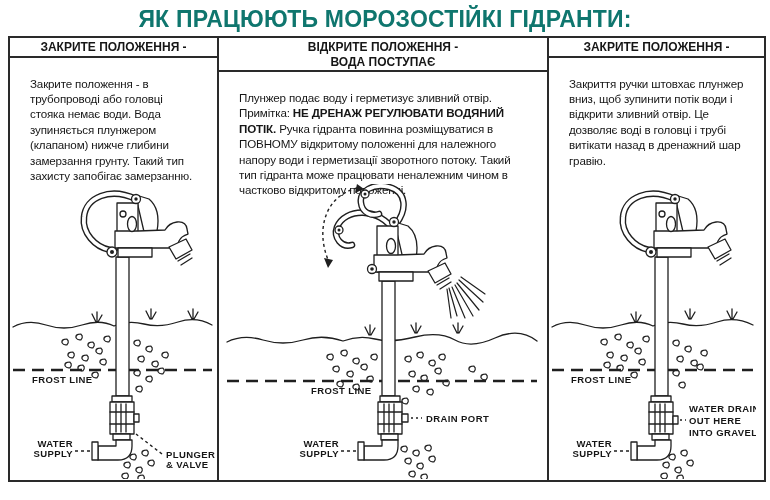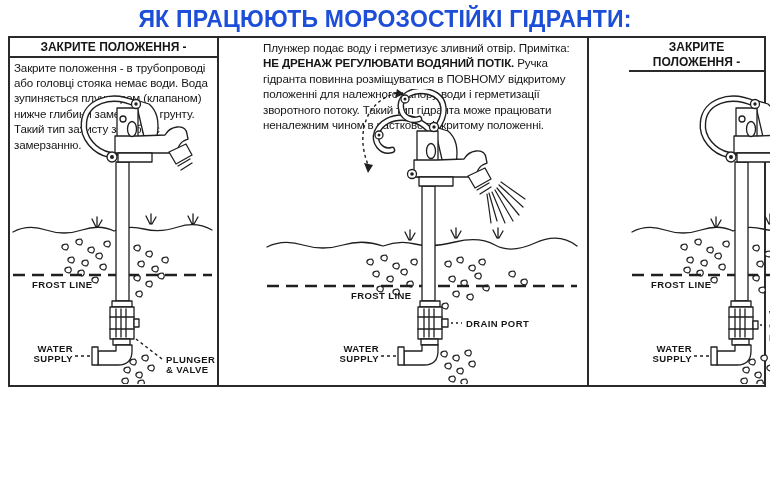--- a/index.html
+++ b/index.html
@@ -1,25 +1,25 @@
 <!DOCTYPE html>
 <html><head>
 <meta charset="utf-8">
 <style>
   html,body{margin:0;padding:0;background:#fff;}
   body{width:770px;height:500px;overflow:hidden;font-family:"Liberation Sans",sans-serif;color:#161616;}
   .page{position:relative;width:770px;height:500px;background:#fff;}
-  .title{margin:0;padding-top:6px;text-align:center;font-size:23px;font-weight:bold;letter-spacing:.2px;color:#1d4ed8;}
-  .table{position:absolute;left:8px;top:36px;width:758px;height:351px;border:2px solid #2a2a2a;box-sizing:border-box;
-         display:grid;grid-template-columns:209px 330px 1fr;background:#fff;gap:40px;}
+  .title{margin:0;padding-top:6px;text-align:center;font-size:23px;font-weight:bold;letter-spacing:.2px;color:#0f766e;}
+  .table{position:absolute;left:8px;top:36px;width:758px;height:446px;border:2px solid #2a2a2a;box-sizing:border-box;
+         display:grid;grid-template-columns:209px 330px 1fr;background:#fff;}
   .col{border-right:2px solid #2a2a2a;position:relative;display:flex;flex-direction:column;min-width:0;}
   .col:last-child{border-right:none;}
   .hdr{border-bottom:2px solid #2a2a2a;text-align:center;font-weight:bold;font-size:12px;line-height:14.5px;padding:2px 2px 1px;}
   .cellbody{position:relative;flex:1;}
-  .cellbody p{margin:0;padding:2px 4px;font-size:11.6px;line-height:15.4px;letter-spacing:-0.15px;}
+  .cellbody p{margin:16px;padding:2px 4px;font-size:11.6px;line-height:15.4px;letter-spacing:-0.15px;}
   .diag{position:absolute;left:0;bottom:1px;}
   
   .ln{stroke:#1f1f1f;stroke-width:1.3;fill:none;stroke-linejoin:round;stroke-linecap:round;}
   .fw{fill:#fff;stroke:#1f1f1f;stroke-width:1.3;stroke-linejoin:round;}
   .hO{stroke:#1f1f1f;stroke-width:6.6;fill:none;stroke-linecap:round;}
   .hI{stroke:#fff;stroke-width:3.8;fill:none;stroke-linecap:round;}
   .frost{stroke:#1f1f1f;stroke-width:2.6;stroke-dasharray:12 7;}
   .dash{stroke:#1f1f1f;stroke-width:1.4;stroke-dasharray:3 3;fill:none;}
   .dot{stroke:#1f1f1f;stroke-width:1.6;stroke-dasharray:2 3;fill:none;}
   .spr{stroke:#1f1f1f;stroke-width:1.2;stroke-linecap:round;}
@@ -121,20 +121,24 @@
           <text class="lbl" x="63" y="263" text-anchor="end">WATER</text>
           <text class="lbl" x="63" y="273" text-anchor="end">SUPPLY</text>
           <line class="dash" x1="152" y1="270" x2="126" y2="250"></line>
           <text class="lbl" x="156" y="274">PLUNGER</text>
           <text class="lbl" x="156" y="284">&amp; VALVE</text>
         </svg>
       </div>
     </div>
 
     <div class="col">
+      <div class="hdr">
+        <div>ВІДКРИТЕ ПОЛОЖЕННЯ -</div>
+        <div>ВОДА ПОСТУПАЄ</div>
+      </div>
       <div class="cellbody">
         <p><span>Плунжер подає воду і герметизує зливний отвір. Примітка: </span><b>НЕ ДРЕНАЖ РЕГУЛЮВАТИ ВОДЯНИЙ ПОТІК.</b><span> Ручка гідранта повинна розміщуватися в ПОВНОМУ відкритому положенні для належного напору води і герметизації зворотного потоку. Такий тип гідранта може працювати неналежним чином в частково відкритому положенні.</span></p>
         <svg class="diag" width="326" height="295" viewBox="0 0 326 295">
 
           <g>
             <path class="ln" d="M8,158 Q24,150 44,156 T84,156 T124,157 Q140,151 156,155 T196,153 T236,156 T276,154 T318,157"></path>
             <use href="#tuft" x="150" y="151" class="ln"></use>
               <use href="#tuft" x="196" y="149" class="ln"></use>
               <use href="#tuft" x="238" y="149" class="ln"></use>
           </g>
@@ -228,20 +232,21 @@
           <text class="lbl" x="120" y="273" text-anchor="end">SUPPLY</text>
         </svg>
       </div>
     </div>
 
     <div class="col">
       <div class="hdr">
         <div>ЗАКРИТЕ ПОЛОЖЕННЯ -</div>
       </div>
       <div class="cellbody">
+        <p>Закриття ручки штовхає плунжер вниз, щоб зупинити потік води і відкрити зливний отвір. Це дозволяє воді в головці і трубі витікати назад в дренажний шар гравію.</p>
         <svg class="diag" width="207" height="295" viewBox="0 0 207 295">
 
           <g>
             <path class="ln" d="M3,143 Q18,135 36,141 T72,141 T104,142 Q118,136 134,140 T168,138 T204,141"></path>
             <use href="#tuft" x="86" y="138" class="ln"></use>
               <use href="#tuft" x="140" y="135" class="ln"></use>
               <use href="#tuft" x="182" y="135" class="ln"></use>
           </g>
           <g>
             <use href="#peb" class="peb" x="52" y="155"></use>

